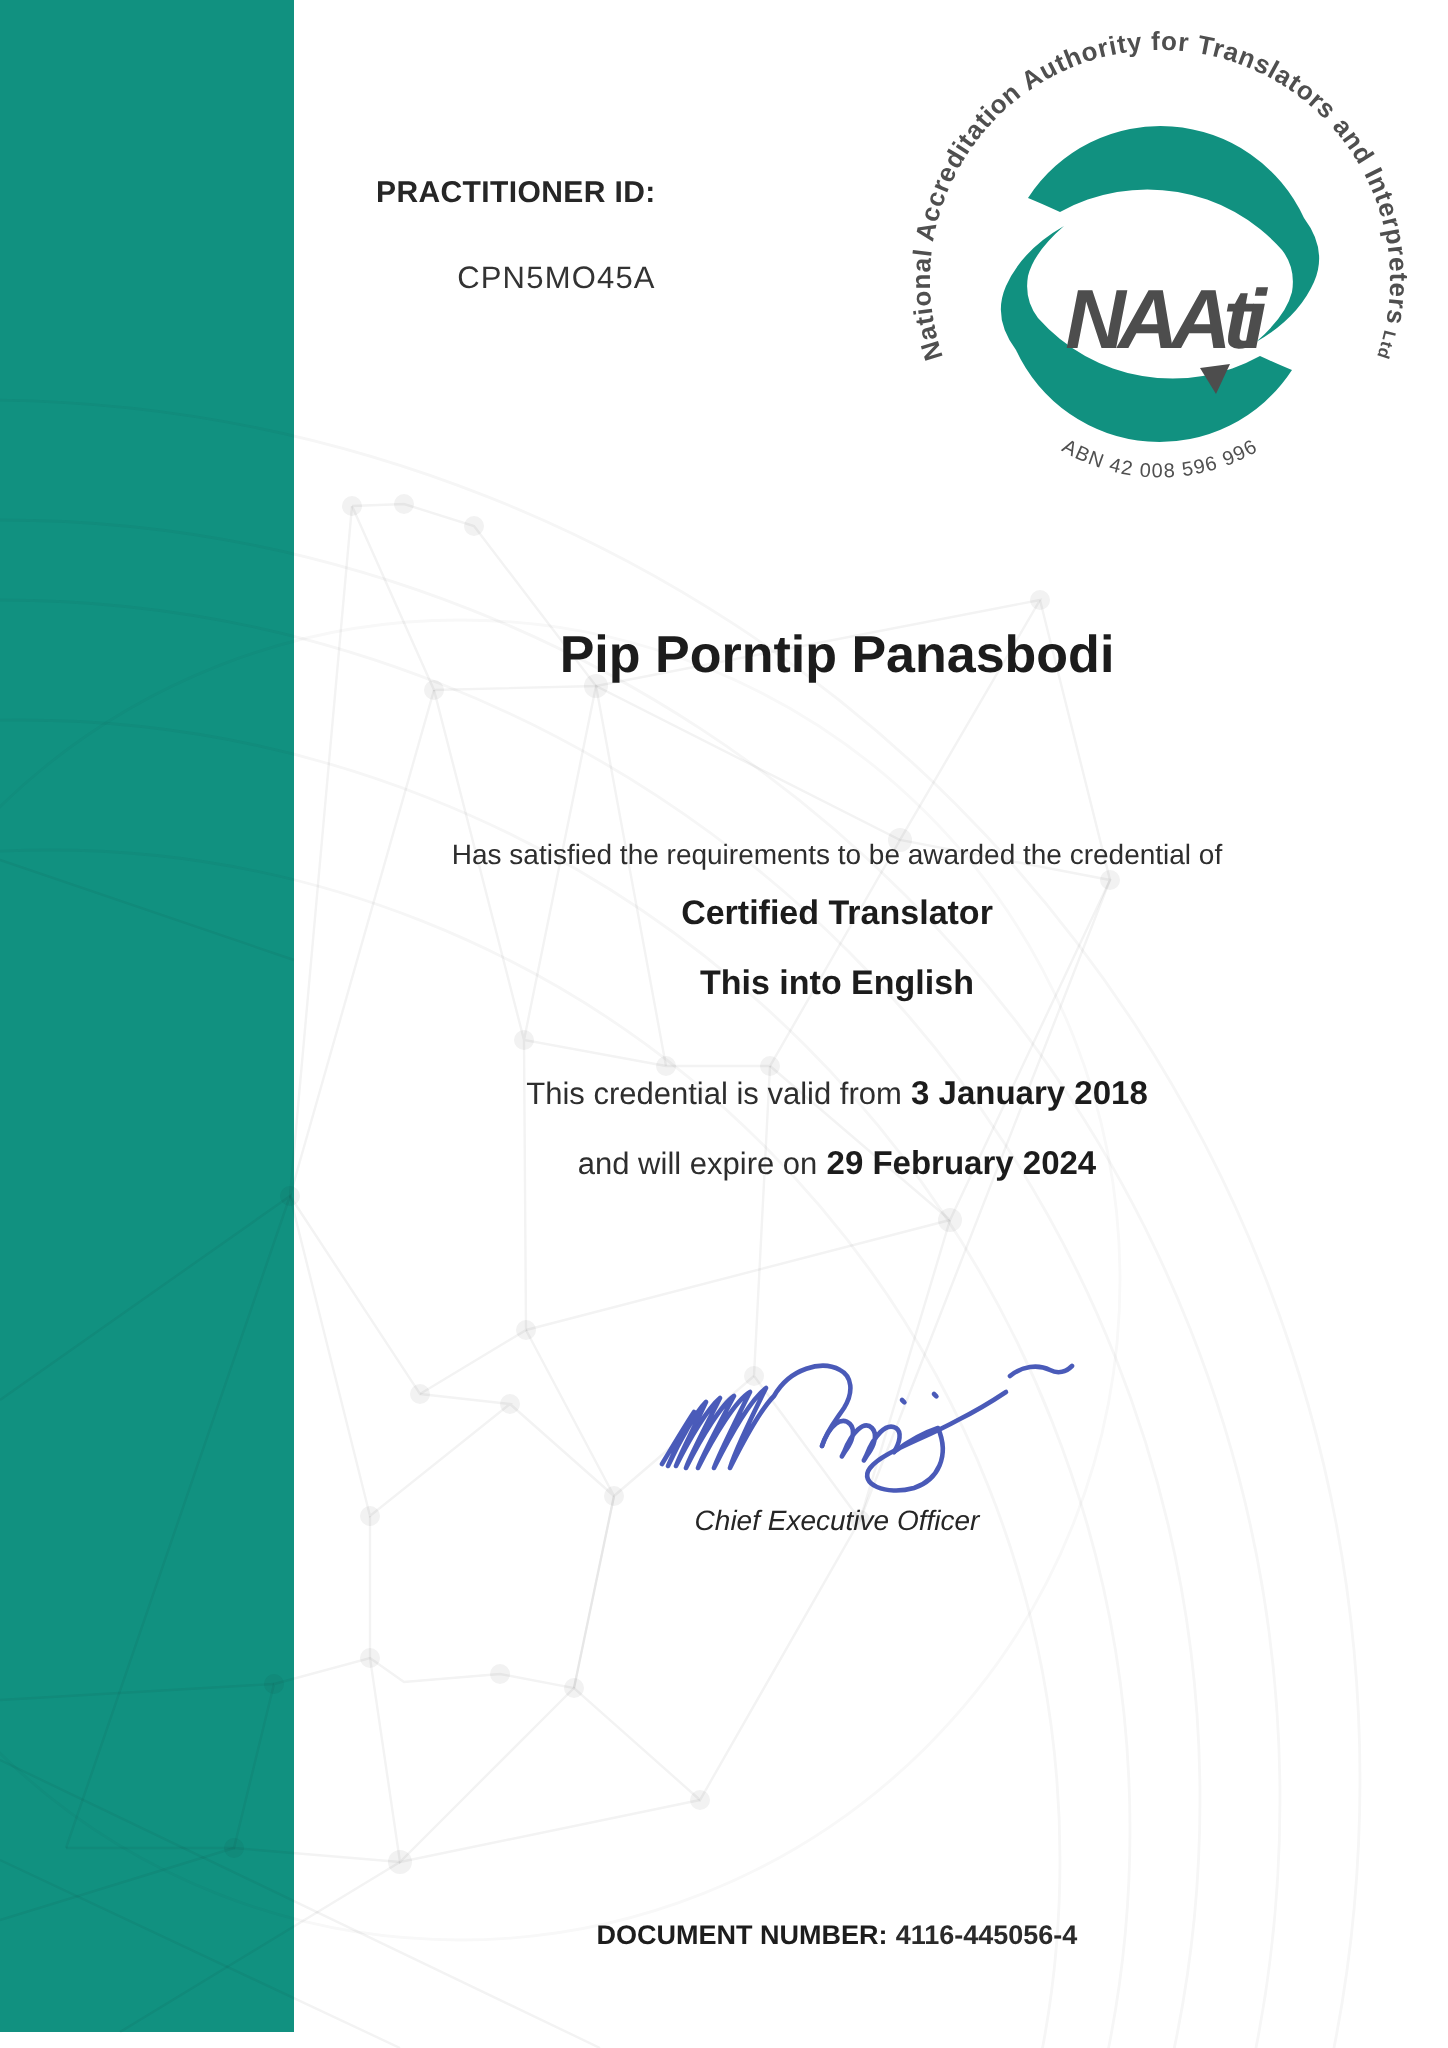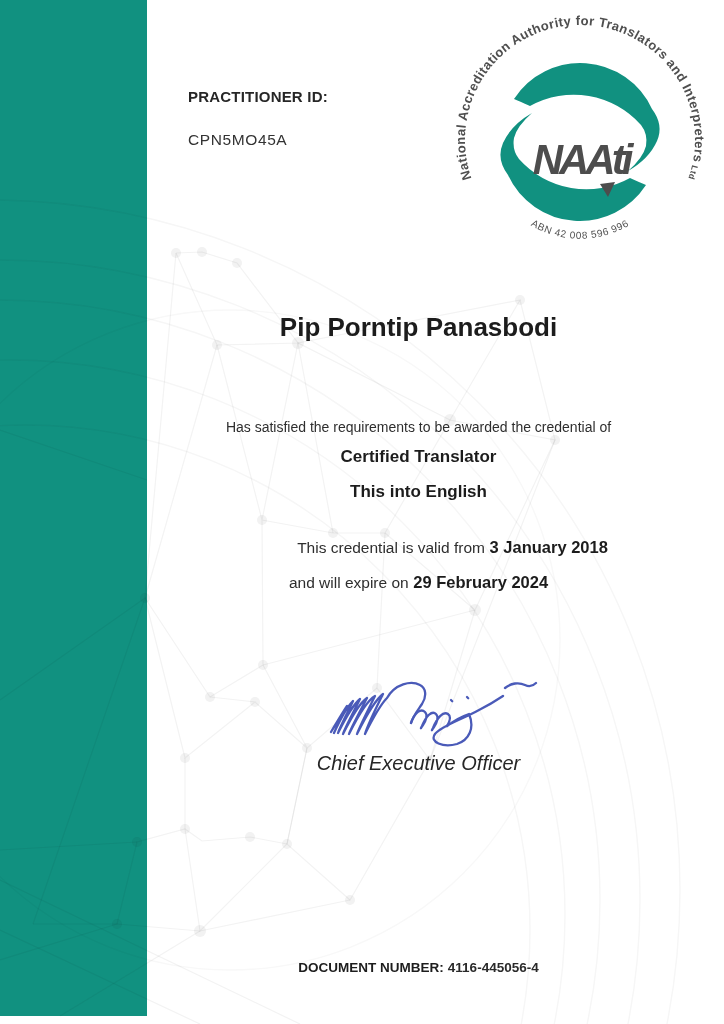--- a/index.html
+++ b/index.html
@@ -6,35 +6,35 @@
     --teal:#119180; --logoText:#4f4f4f; --monogram:#4d4d4d;
     --inkBlue:#3b4db3; --textDark:#1c1c1c; --textBody:#2e2e2e;
   }
   html,body{margin:0;padding:0;background:#ffffff;}
   .page{
     position:relative; width:724px; height:1024px; background:#ffffff;
     overflow:hidden; font-family:"Liberation Sans",sans-serif; color:var(--textBody);
   }
   .teal-band{position:absolute;left:0;top:0;width:147px;height:1016px;background:var(--teal);}
   .mesh{position:absolute;left:0;top:0;}
-  .practitioner{position:absolute;left:188px;top:88px;}
+  .practitioner{position:absolute;left:188px;top:88px;text-align:right;}
   .practitioner .label{font-size:15px;font-weight:bold;color:#262626;letter-spacing:.2px;}
   .practitioner .id{margin-top:26px;font-size:15.5px;color:#333;letter-spacing:.6px;}
   .logo{position:absolute;left:440px;top:6px;}
   .content{position:absolute;left:147px;top:0;width:543px;}
   .content > div{position:absolute;left:0;width:100%;text-align:center;}
   .name{top:312px;font-size:26px;font-weight:bold;color:var(--textDark);}
   .statement{top:397px;font-size:14px;color:var(--textBody);margin-top:22px;}
   .cred-title{top:447px;font-size:17px;font-weight:bold;color:var(--textDark);}
   .cred-lang{top:482px;font-size:17px;font-weight:bold;color:var(--textDark);}
-  .valid-line{top:538px;font-size:15.5px;color:var(--textBody);padding-left:34px;}
+  .valid-line{top:538px;font-size:15.5px;color:var(--textBody);}
   .expire-line{top:573px;font-size:15.5px;color:var(--textBody);}
   .valid-line b,.expire-line b{font-size:16.5px;color:var(--textDark);margin-left:.28em;}
   .signature{position:absolute;left:176px;top:678px;}
-  .ceo{top:752px;font-size:20px;font-style:italic;color:#262626;}
+  .ceo{top:752px;font-size:14px;font-style:italic;color:#262626;}
   .footer{top:960px;font-size:13.5px;color:#222;}
   .footer .lbl{font-weight:bold;color:#1d1d1d;}
   .footer .val{margin-left:.30em;font-weight:bold;color:#2a2a2a;margin-top:47px;}
   svg text{font-family:"Liberation Sans",sans-serif;}
 </style>
 </head>
 <body>
 
 <div class="page">
 

